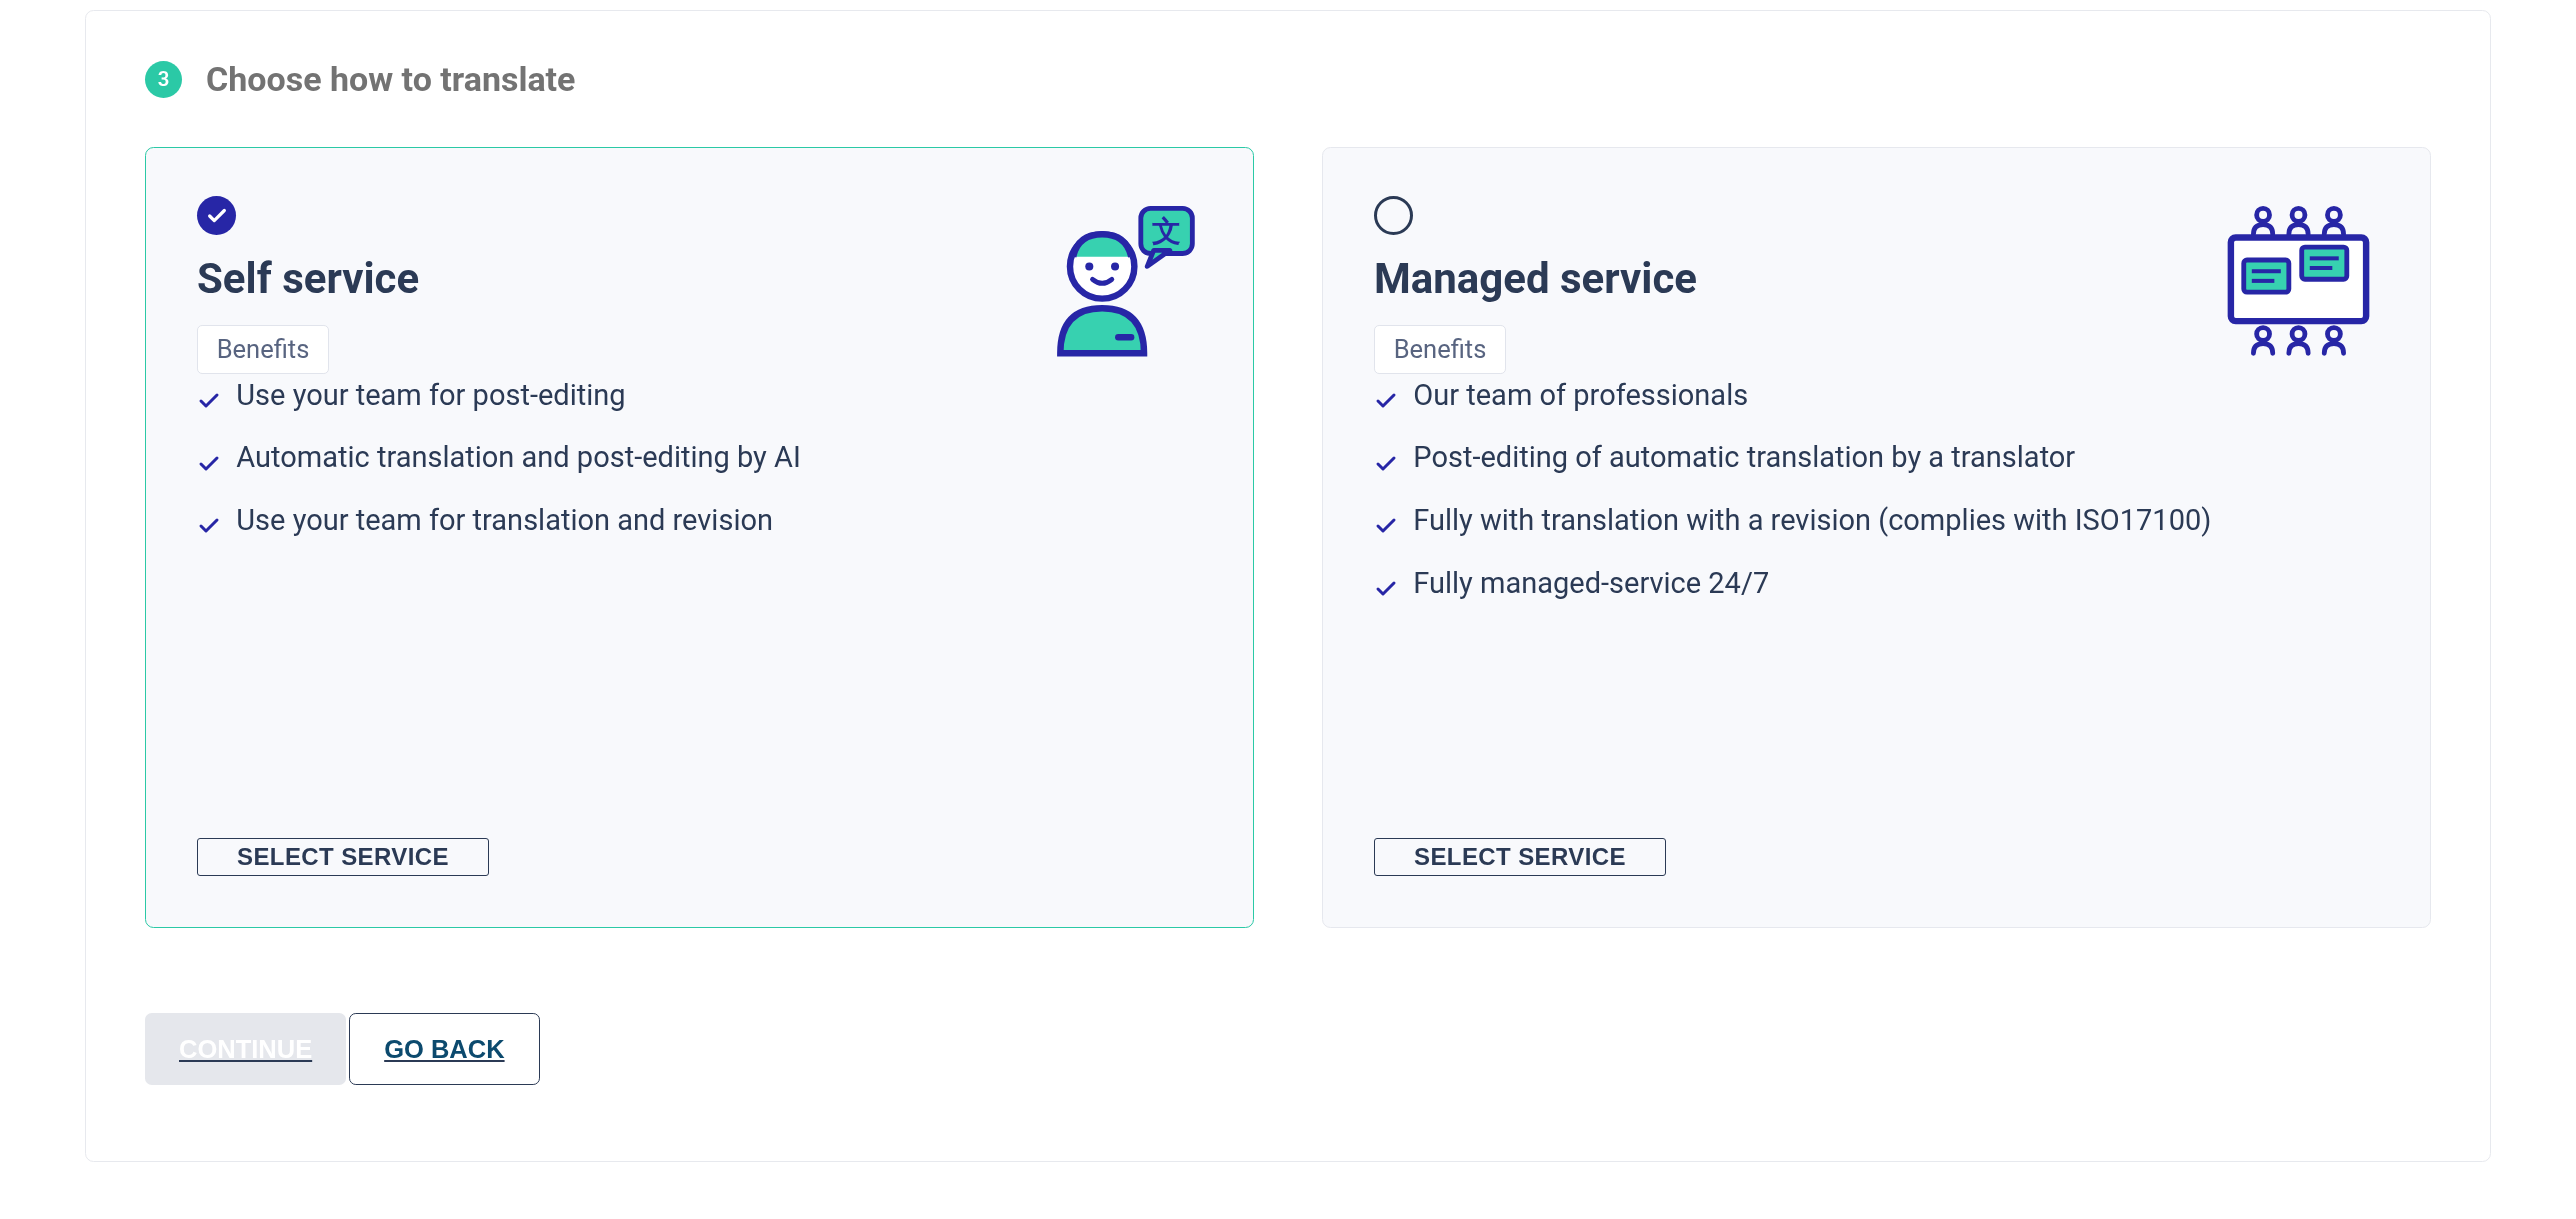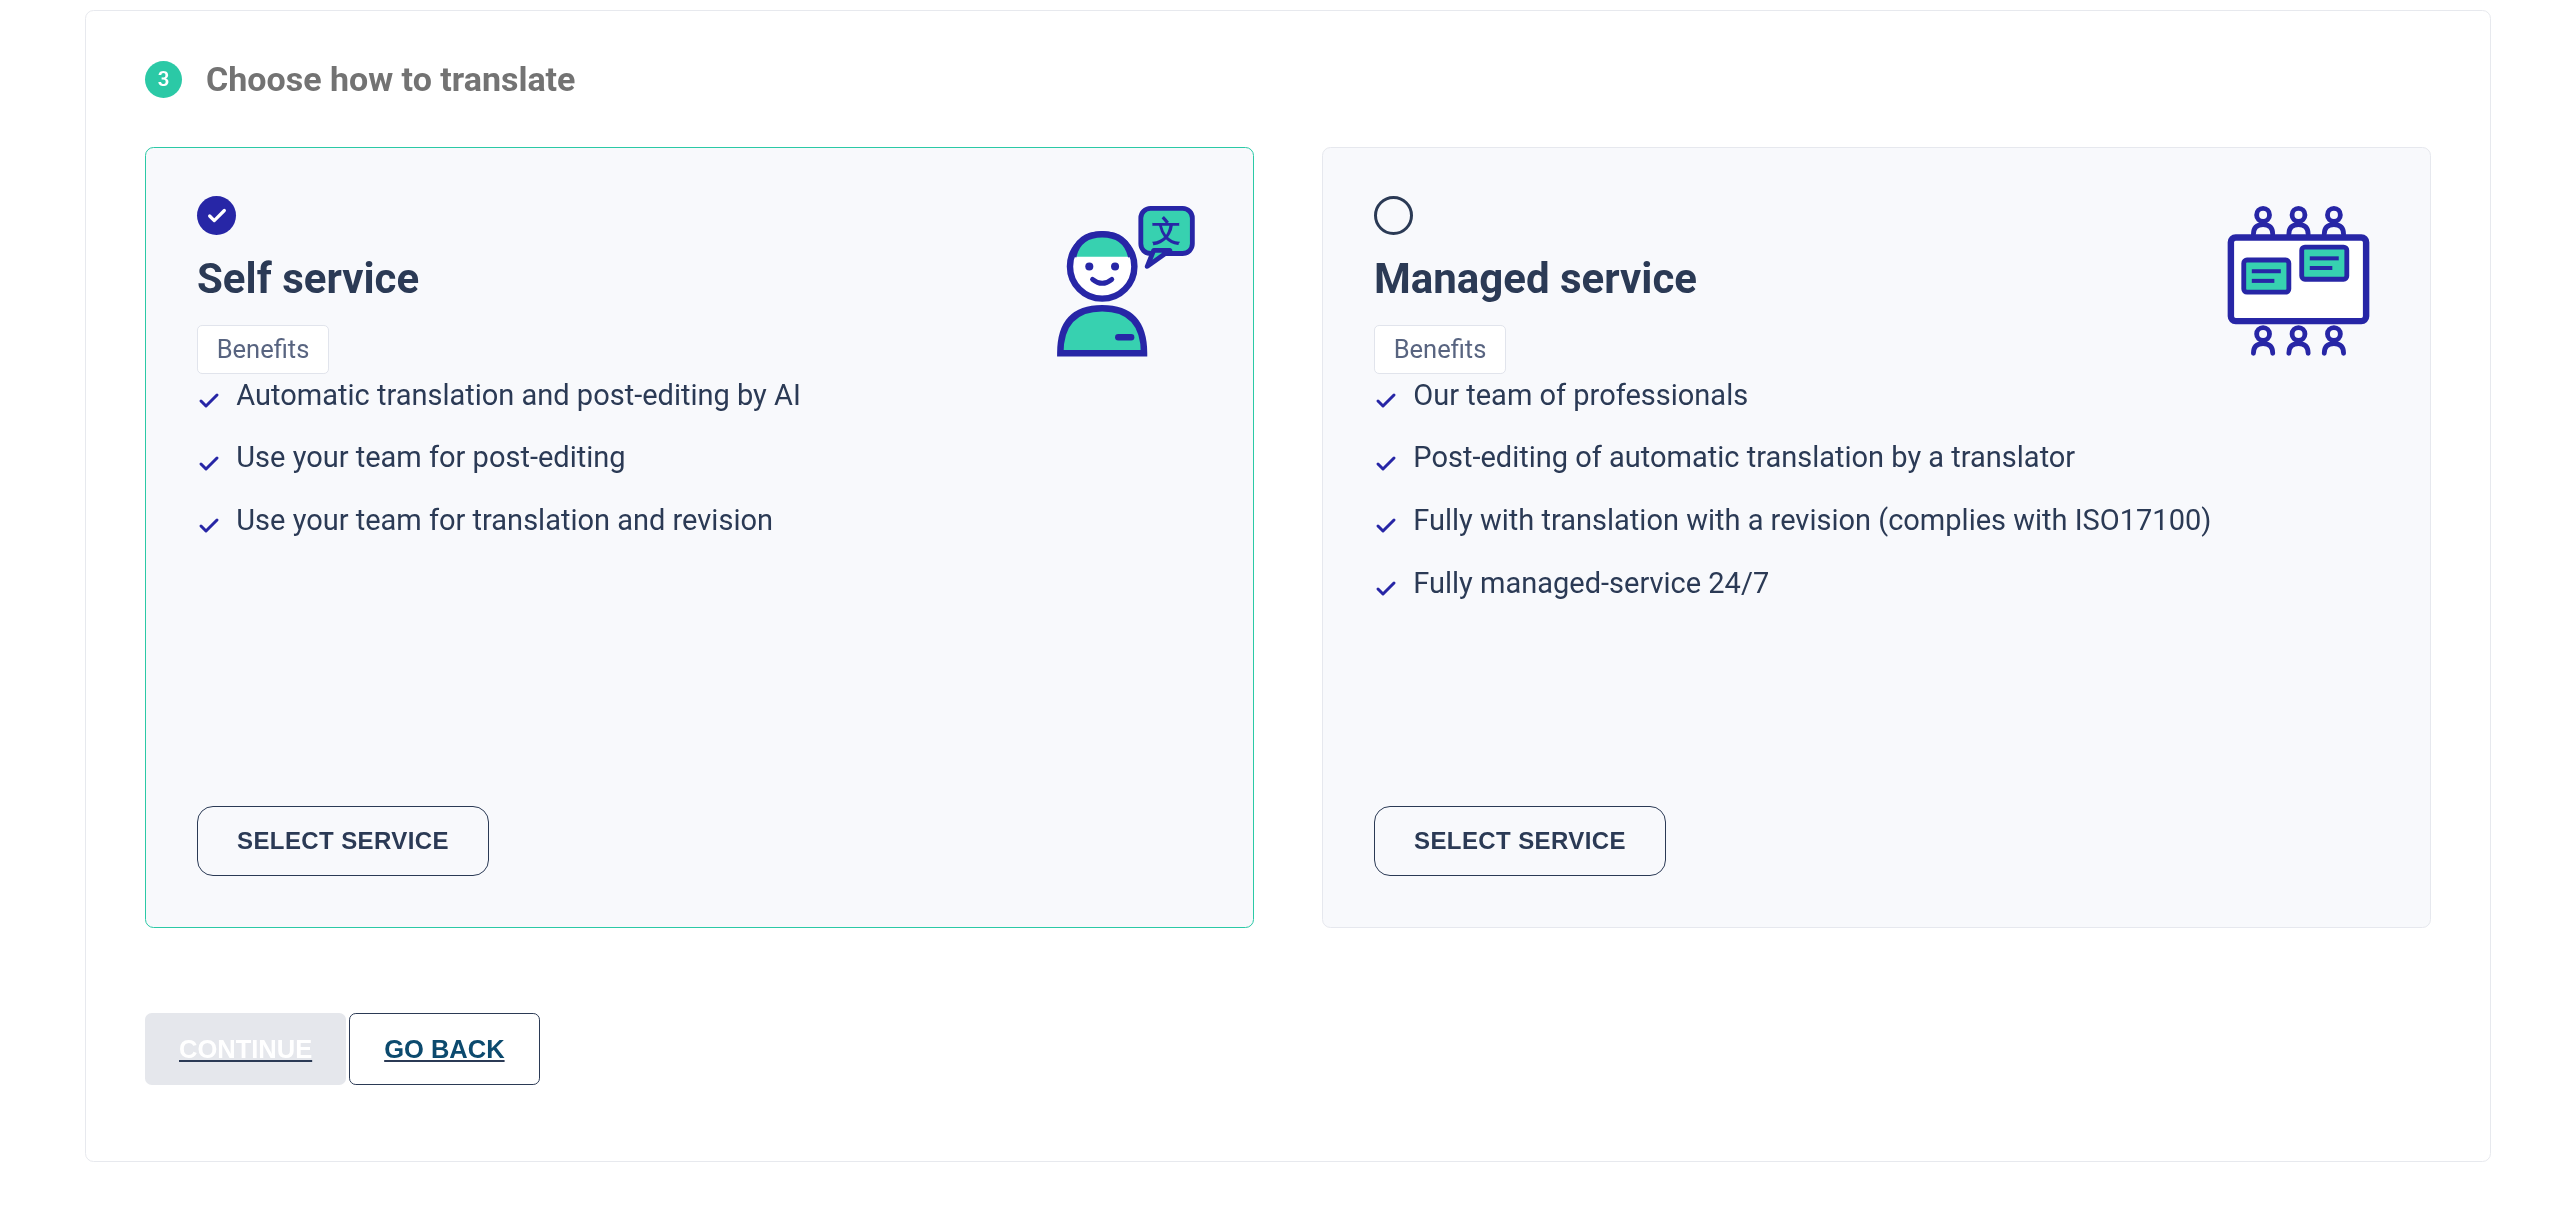--- a/index.html
+++ b/index.html
@@ -115,22 +115,22 @@
   }
   .select-btn {
     margin-top: 34px;
     width: fit-content;
     border: 1.7px solid #2b3a55;
     background: transparent;
     color: #2b3a55;
     font-size: 24px;
     font-weight: 700;
     letter-spacing: 0.4px;
-    padding: 20px 39px;
-    border-radius: 16px;
+    padding: 4px 39px;
+    border-radius: 3px;
     cursor: pointer;
   }
   .card-illustration {
     position: absolute;
     top: 54px;
     right: 51px;
   }
   .footer-actions {
     display: flex;
     gap: 3px;
@@ -176,29 +176,29 @@
         </div>
         <div class="card-title">Self service</div>
         <div class="benefits-pill">Benefits</div>
         <ul class="benefits-list">
           <li>
             <span class="check-icon">
               <svg width="24" height="24" viewBox="0 0 24 24" fill="none">
                   <path d="M4 12l5 5L20 6" stroke="#2726a6" stroke-width="3" stroke-linecap="round" stroke-linejoin="round"></path>
                 </svg>
             </span>
+            <span>Use your team for post-editing</span>
+          </li>
+          <li>
+            <span class="check-icon">
+              <svg width="24" height="24" viewBox="0 0 24 24" fill="none">
+                  <path d="M4 12l5 5L20 6" stroke="#2726a6" stroke-width="3" stroke-linecap="round" stroke-linejoin="round"></path>
+                </svg>
+            </span>
             <span>Automatic translation and post-editing by AI</span>
-          </li>
-          <li>
-            <span class="check-icon">
-              <svg width="24" height="24" viewBox="0 0 24 24" fill="none">
-                  <path d="M4 12l5 5L20 6" stroke="#2726a6" stroke-width="3" stroke-linecap="round" stroke-linejoin="round"></path>
-                </svg>
-            </span>
-            <span>Use your team for post-editing</span>
           </li>
           <li>
             <span class="check-icon">
               <svg width="24" height="24" viewBox="0 0 24 24" fill="none">
                   <path d="M4 12l5 5L20 6" stroke="#2726a6" stroke-width="3" stroke-linecap="round" stroke-linejoin="round"></path>
                 </svg>
             </span>
             <span>Use your team for translation and revision</span>
           </li>
         </ul>

